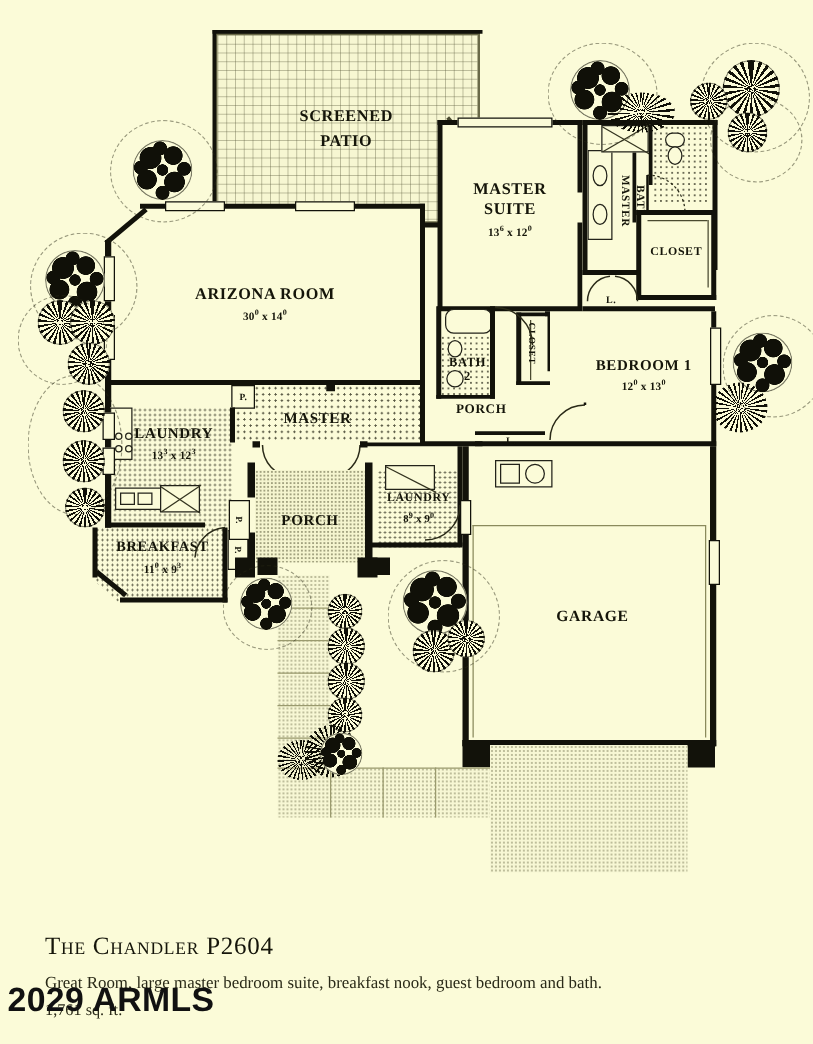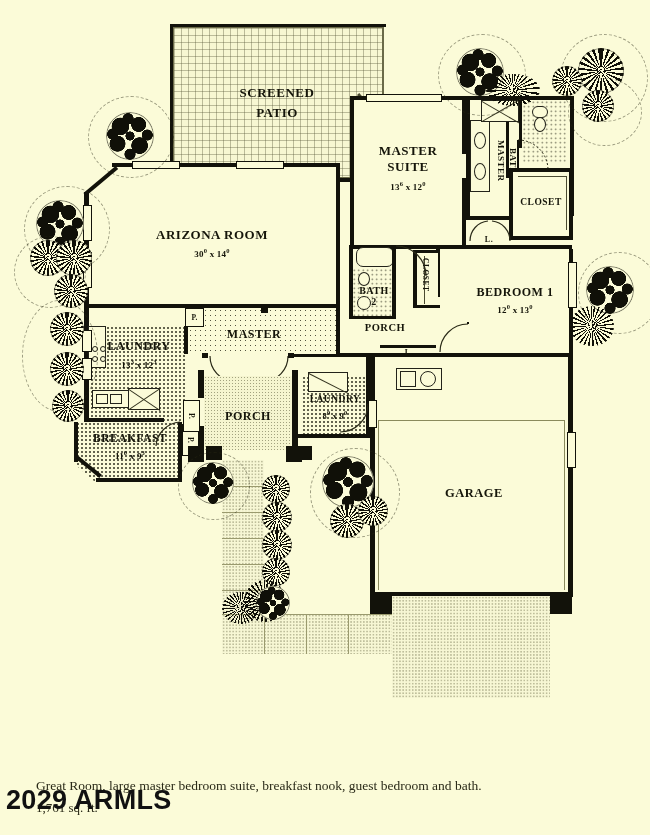--- a/index.html
+++ b/index.html
@@ -458,17 +458,18 @@
 
   <div class="shrub" style="left:244px;top:580px;width:42px;height:42px;"></div>
   <div class="tree" style="left:256px;top:586px;width:34px;height:34px;">
       <div class="canopy"></div>
     </div>
   <div class="shrub" style="left:222px;top:592px;width:38px;height:32px;"></div>
 
 </div>
 
 <div id="footer">
+  <div id="title">The Chandler   P2604</div>
   <div id="desc">Great Room, large master bedroom suite, breakfast nook, guest bedroom and bath.</div>
   <div id="sqft">1,761 sq. ft.</div>
 </div>
 
 <div id="wm">2029 ARMLS</div>
 
 </body></html>

